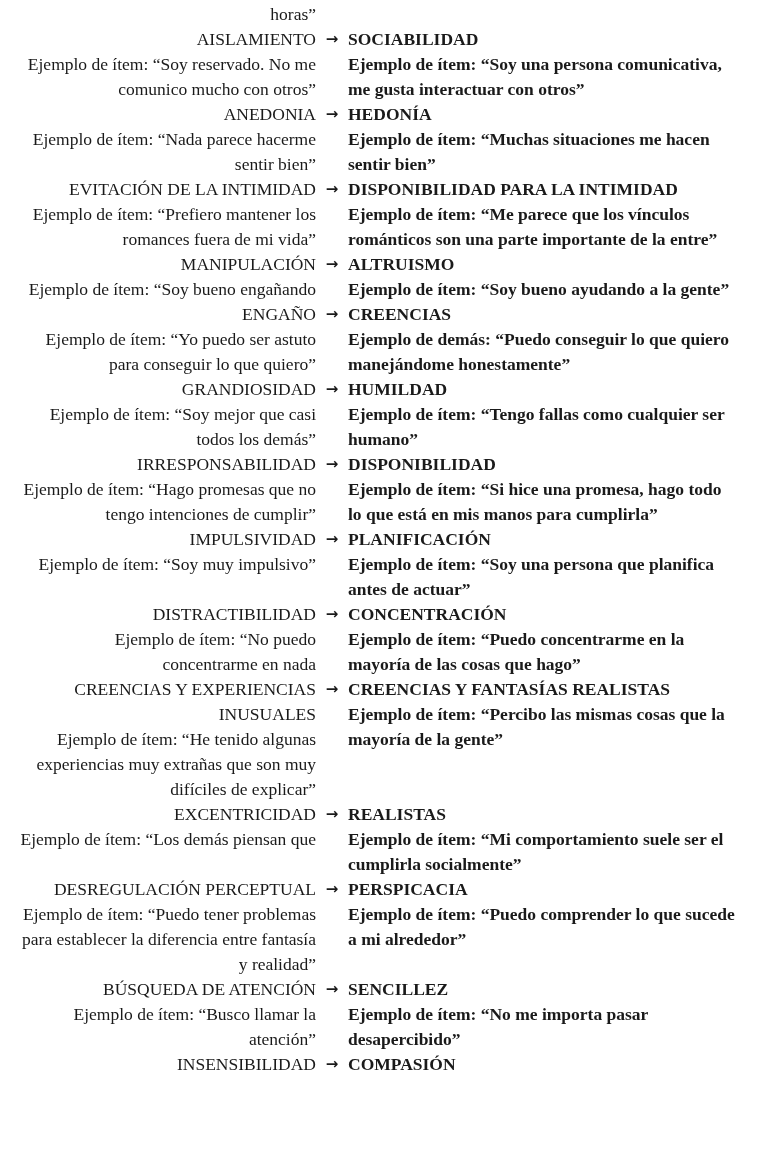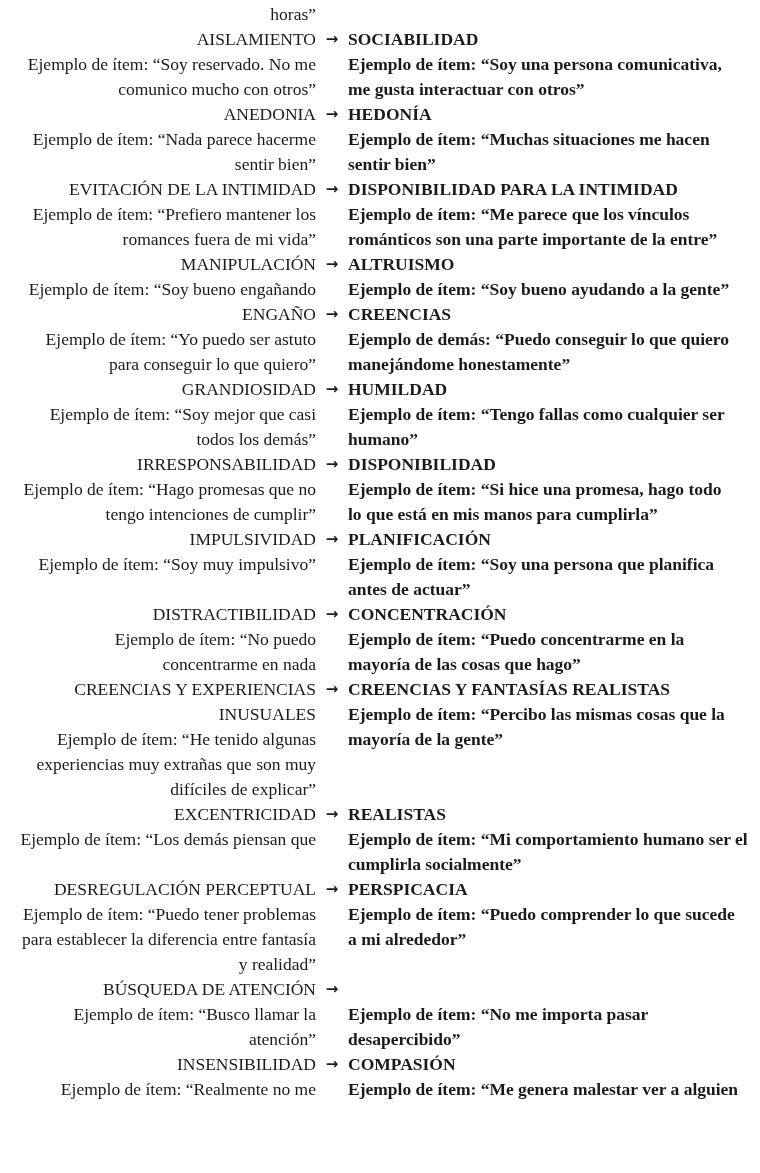--- a/index.html
+++ b/index.html
@@ -244,21 +244,21 @@
         <div class="right">
           <span class="line">REALISTAS</span>
         </div>
       </div>
       <div class="row">
         <div class="left">
           <span class="line">Ejemplo de ítem: “Los demás piensan que</span>
         </div>
         <div class="arrow"></div>
         <div class="right">
-          <span class="line">Ejemplo de ítem: “Mi comportamiento humano ser el</span>
+          <span class="line">Ejemplo de ítem: “Mi comportamiento suele ser el</span>
           <span class="line">cumplirla socialmente”</span>
         </div>
       </div>
       <div class="row">
         <div class="left">
           <span class="line">DESREGULACIÓN PERCEPTUAL</span>
         </div>
         <div class="arrow">→</div>
         <div class="right">
           <span class="line">PERSPICACIA</span>
@@ -274,46 +274,40 @@
         <div class="right">
           <span class="line">Ejemplo de ítem: “Puedo comprender lo que sucede</span>
           <span class="line">a mi alrededor”</span>
         </div>
       </div>
       <div class="row">
         <div class="left">
           <span class="line">BÚSQUEDA DE ATENCIÓN</span>
         </div>
         <div class="arrow">→</div>
+        <div class="right">
+          <span class="line">SENCILLEZ</span>
+        </div>
       </div>
       <div class="row">
         <div class="left">
           <span class="line">Ejemplo de ítem: “Busco llamar la</span>
           <span class="line">atención”</span>
         </div>
         <div class="arrow"></div>
         <div class="right">
           <span class="line">Ejemplo de ítem: “No me importa pasar</span>
           <span class="line">desapercibido”</span>
         </div>
       </div>
       <div class="row">
         <div class="left">
           <span class="line">INSENSIBILIDAD</span>
         </div>
         <div class="arrow">→</div>
         <div class="right">
           <span class="line">COMPASIÓN</span>
-        </div>
-      </div>
-      <div class="row">
-        <div class="left">
-          <span class="line">Ejemplo de ítem: “Realmente no me</span>
-        </div>
-        <div class="arrow"></div>
-        <div class="right">
-          <span class="line">Ejemplo de ítem: “Me genera malestar ver a alguien</span>
         </div>
       </div>
     </div>
 </div>
 
 <div class="footer">PERSPECTIVAS EN PSICOLOGÍA – Vol 15 – Número 1 – Junio/Noviembre 2018 – (pp. 57 – 70)</div>
 
 </body></html>

